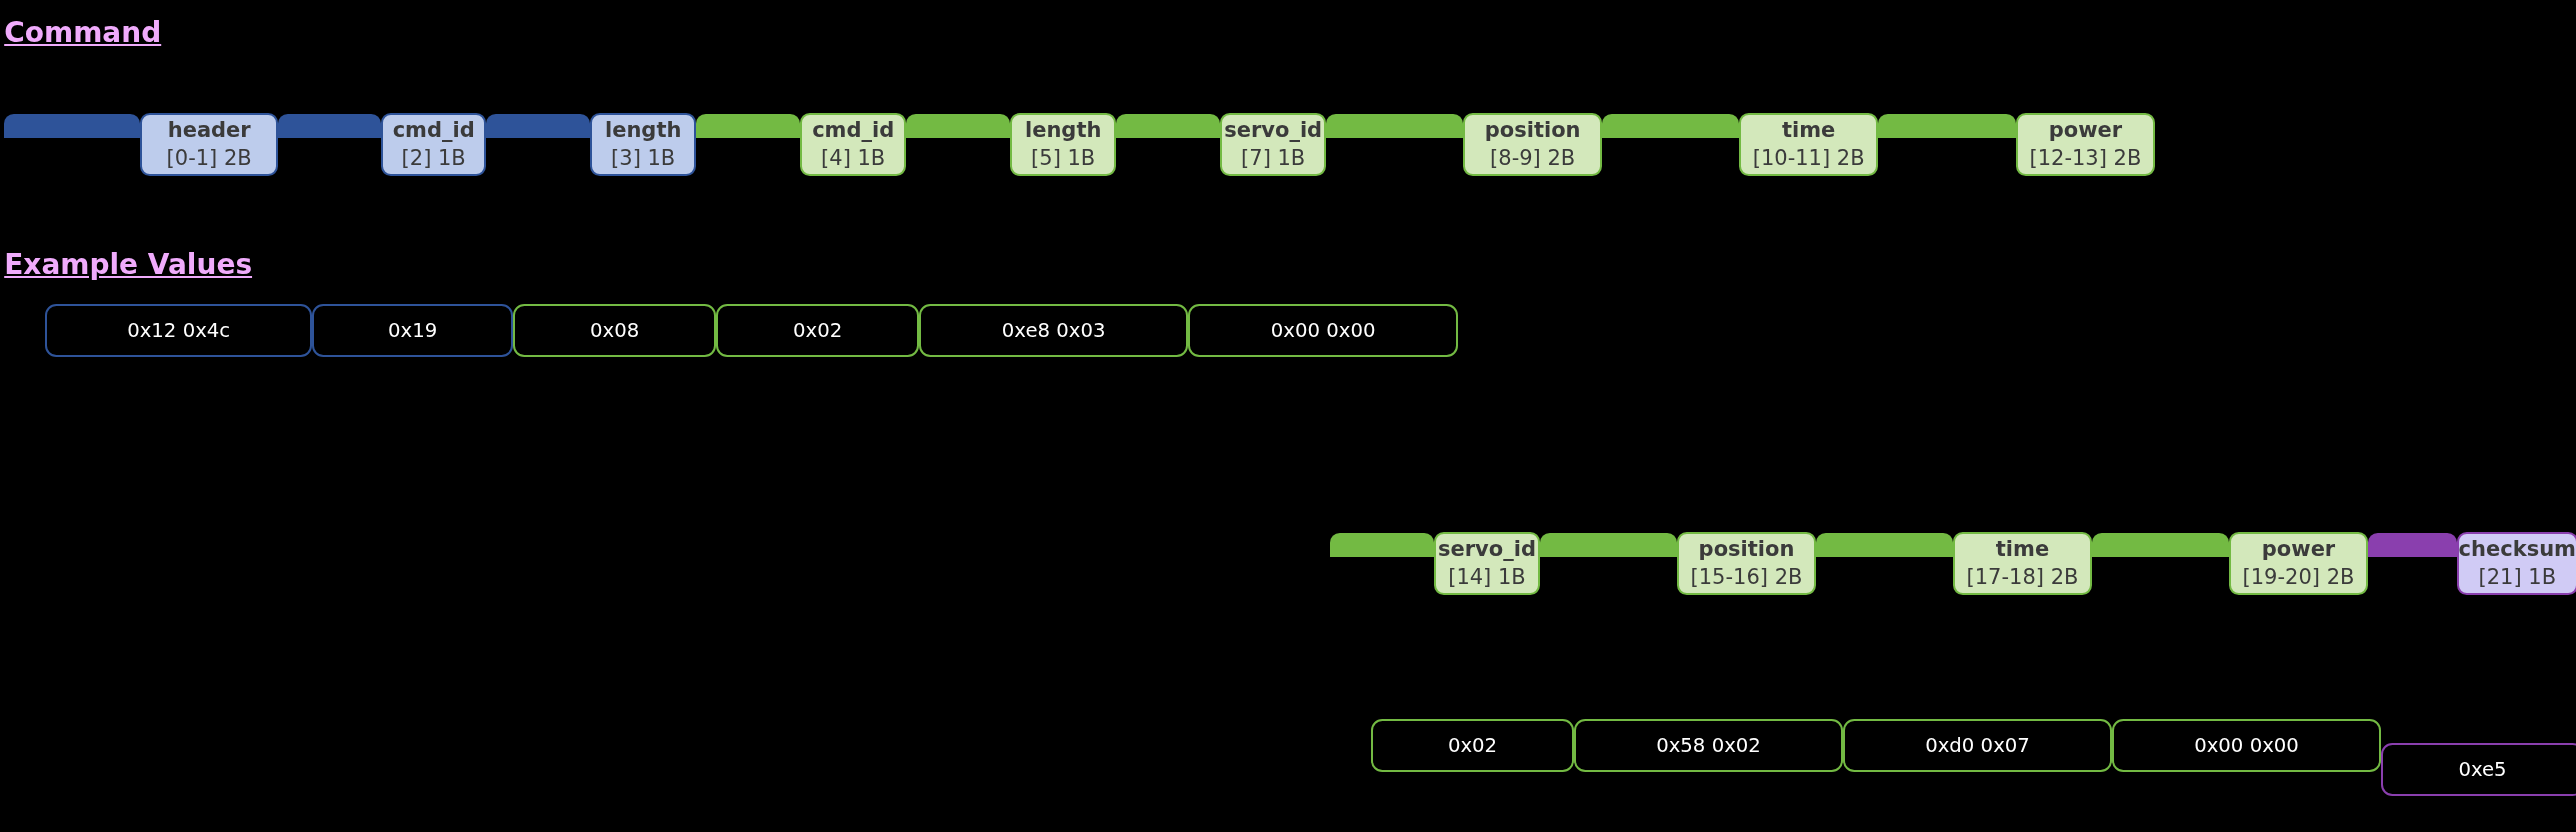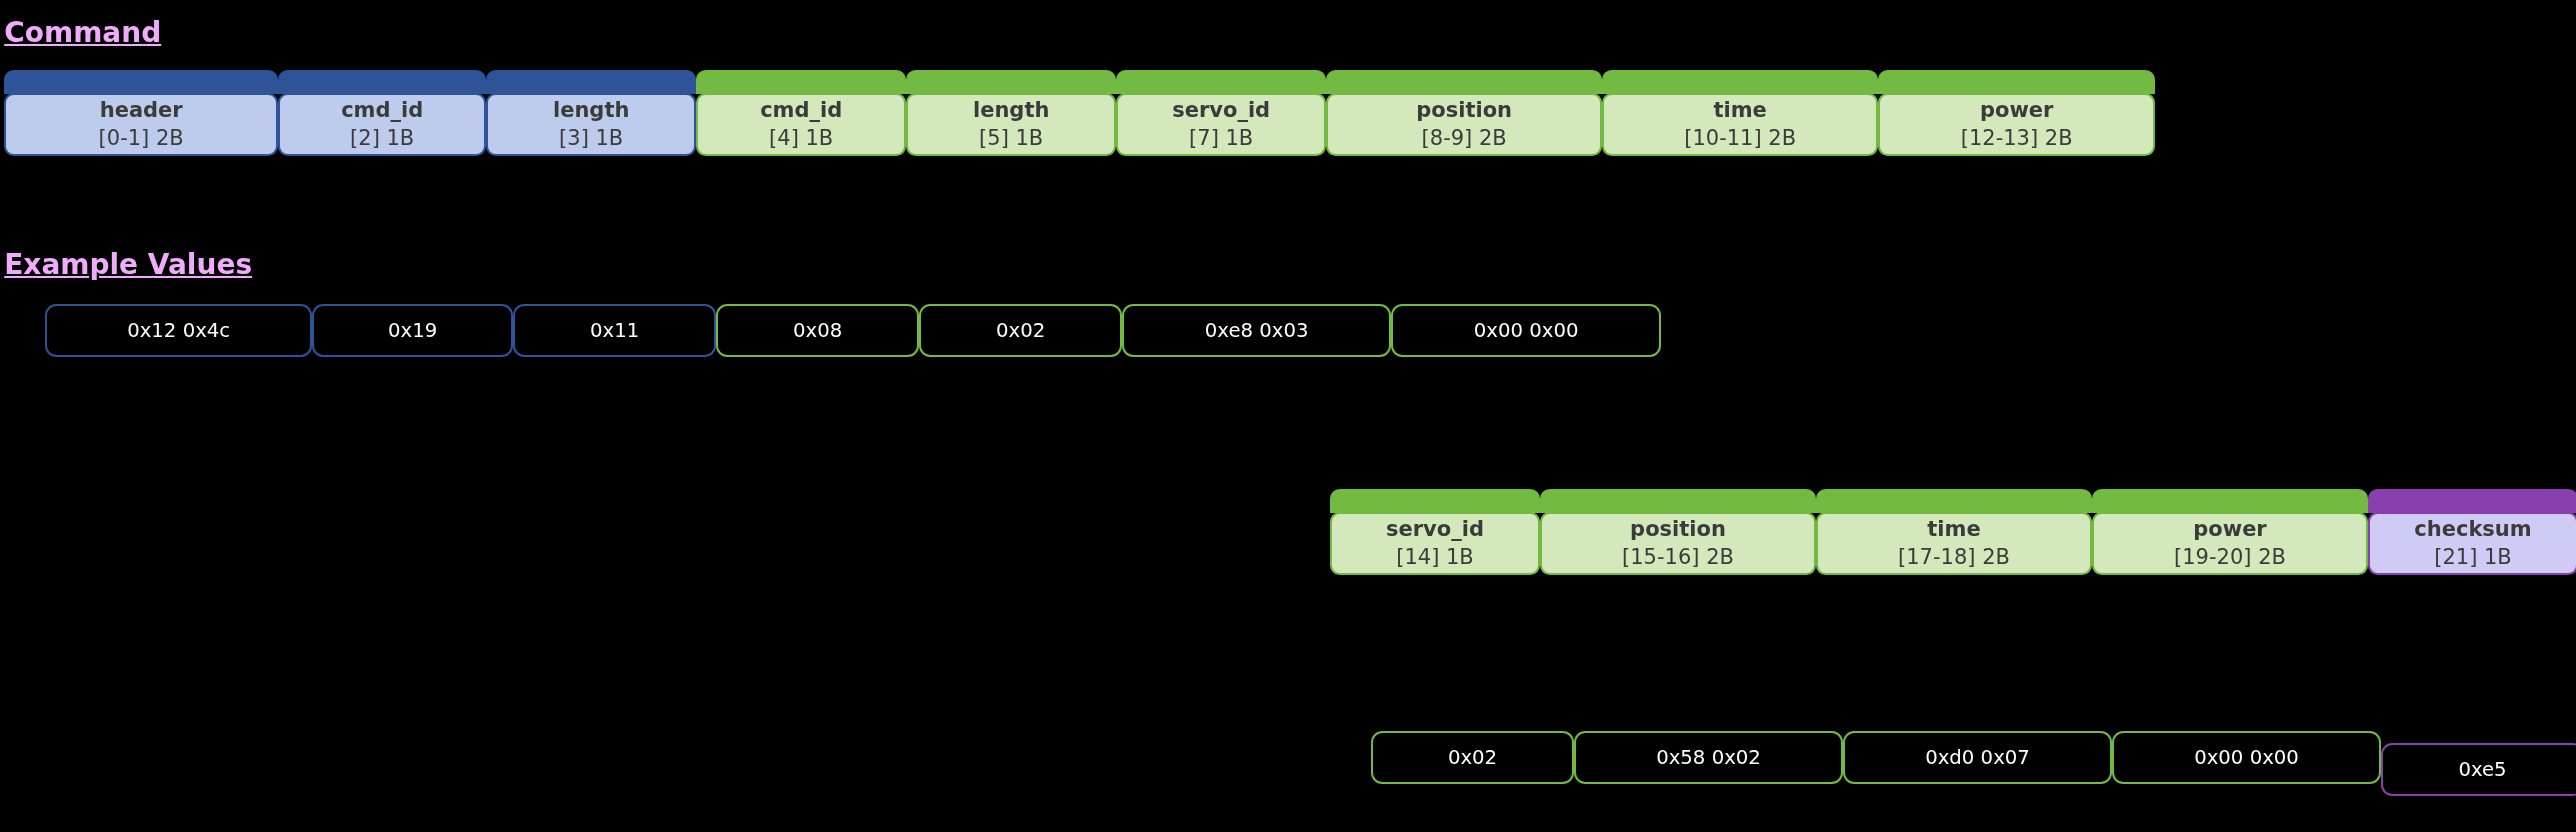--- a/index.html
+++ b/index.html
@@ -30,22 +30,23 @@
   
   .field-row {
     position: absolute;
     display: flex;
     align-items: flex-start;
   }
   .field {
     position: relative;
     box-sizing: border-box;
     display: flex;
-    flex-direction: column;
-    align-items: flex-end;
+    flex-direction: row;
+    align-items: flex-start;
+    margin-top: 44px;
   }
   .field .cap {
     width: 100%;
     height: 24px;
     border-radius: 9.8px 9.8px 0 0;
     box-sizing: border-box;
   }
   .field .body {
     width: 100%;
     height: 63px;
@@ -80,21 +81,21 @@
   .t-blue  .body { background: #bdccec; border-color: #2e5399; }
   .t-green .cap  { background: #73ba43; }
   .t-green .body { background: #d3e8bb; border-color: #73ba43; }
   .t-purple .cap  { background: #8a3fae; }
   .t-purple .body { background: #d0cbf5; border-color: #8a3fae; }
 
   
   .value-row {
     position: absolute;
     display: flex;
-    align-items: center;
+    align-items: flex-start;
     padding-left: 41px;
   }
   .value-cell {
     box-sizing: border-box;
     height: 53px;
     border-radius: 11.3px;
     border-style: solid;
     border-width: 2.1px;
     background: #000000;
     display: flex;
@@ -183,21 +184,20 @@
       <div class="body">
         <div class="fname">power</div>
         <div class="frange">[12-13] 2B</div>
       </div>
     </div>
   </div>
 
 <div class="value-row" id="row-cmd-values">
     <div class="value-cell v-blue" style="width: 267px;">0x12 0x4c</div>
     <div class="value-cell v-blue" style="width: 201px;">0x19</div>
-    <div class="value-cell v-blue" style="width: 203px;">0x11</div>
     <div class="value-cell v-green" style="width: 203px;">0x08</div>
     <div class="value-cell v-green" style="width: 203px;">0x02</div>
     <div class="value-cell v-green" style="width: 269px;">0xe8 0x03</div>
     <div class="value-cell v-green" style="width: 270px;">0x00 0x00</div>
   </div>
 
 <div class="field-row" id="row-cont-fields">
     <div class="field t-green" style="width: 210px;">
       <div class="cap"></div>
       <div class="body">

